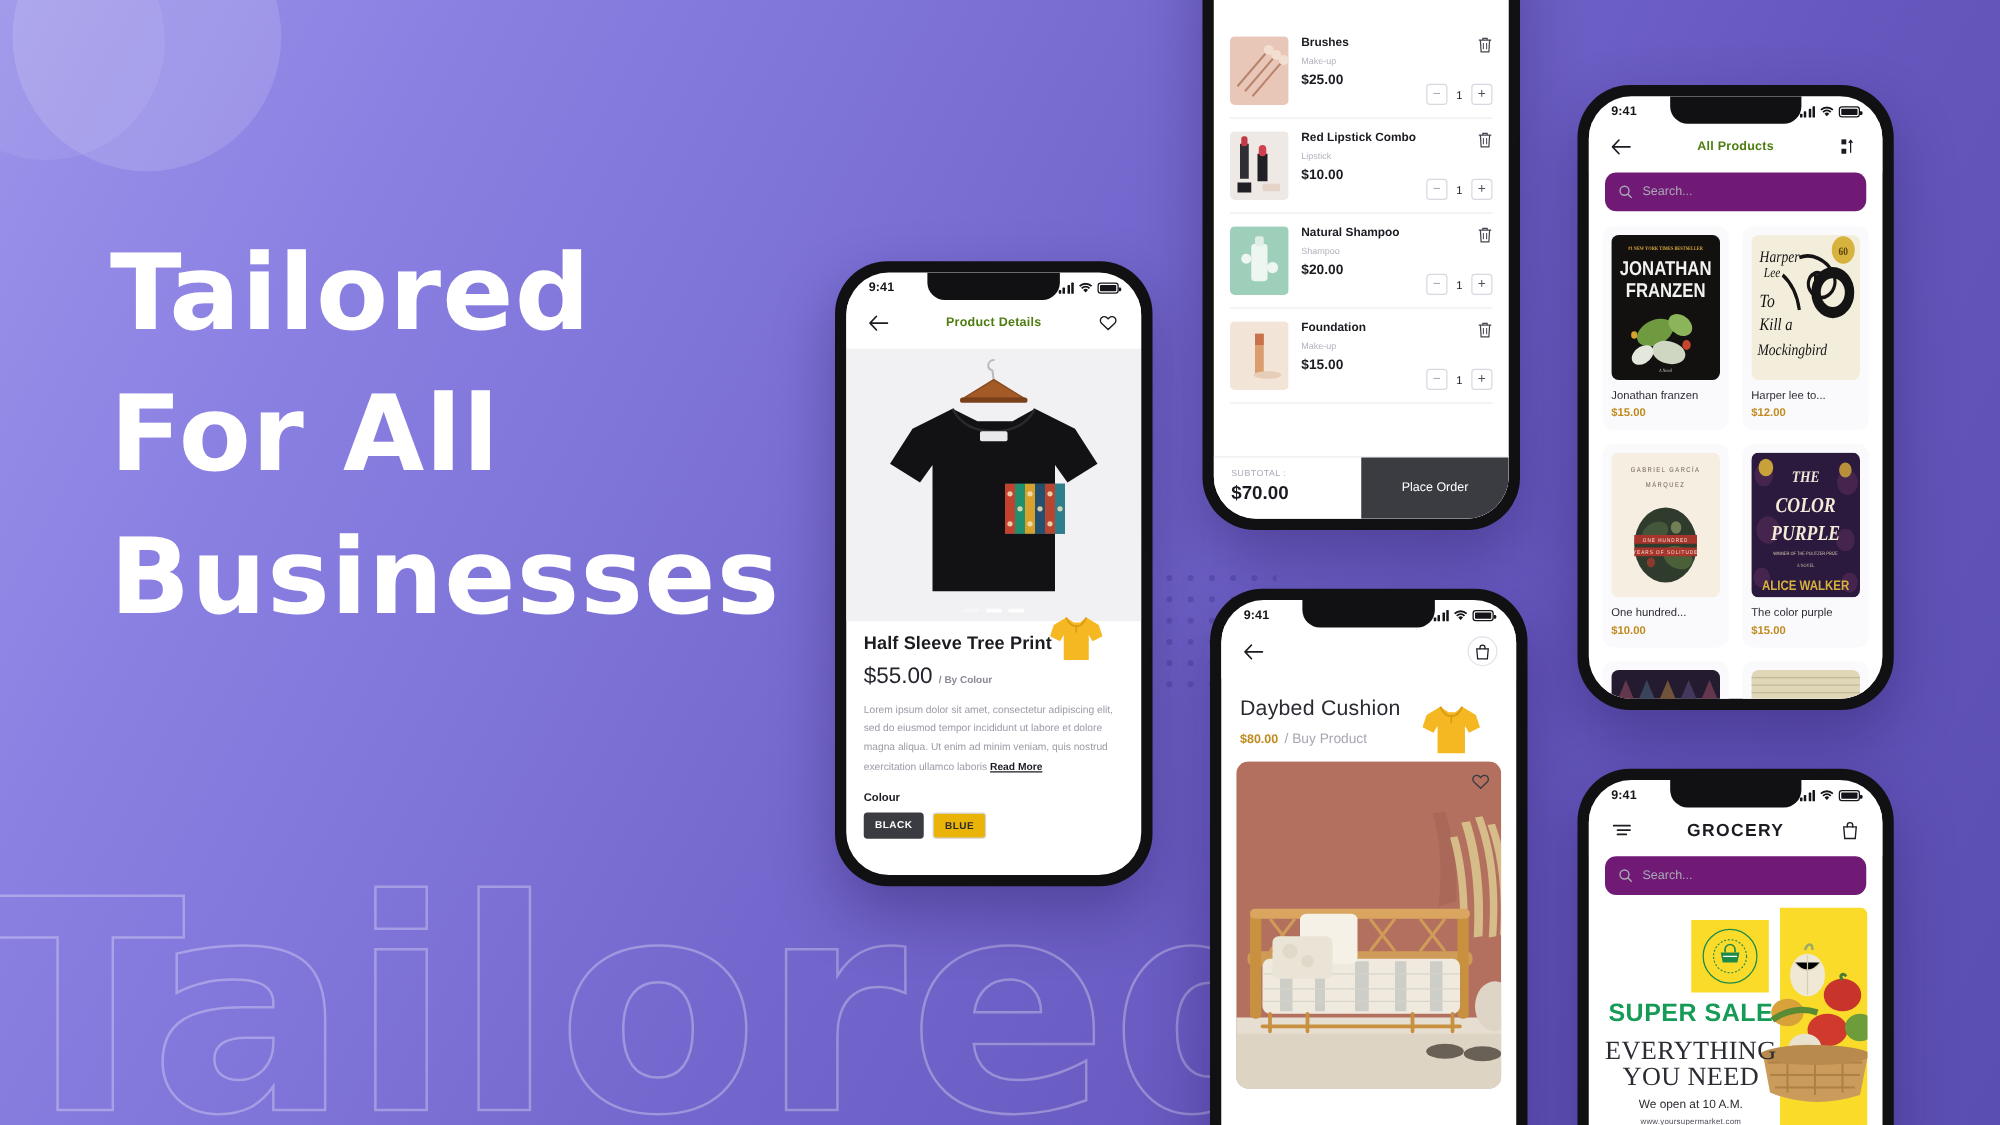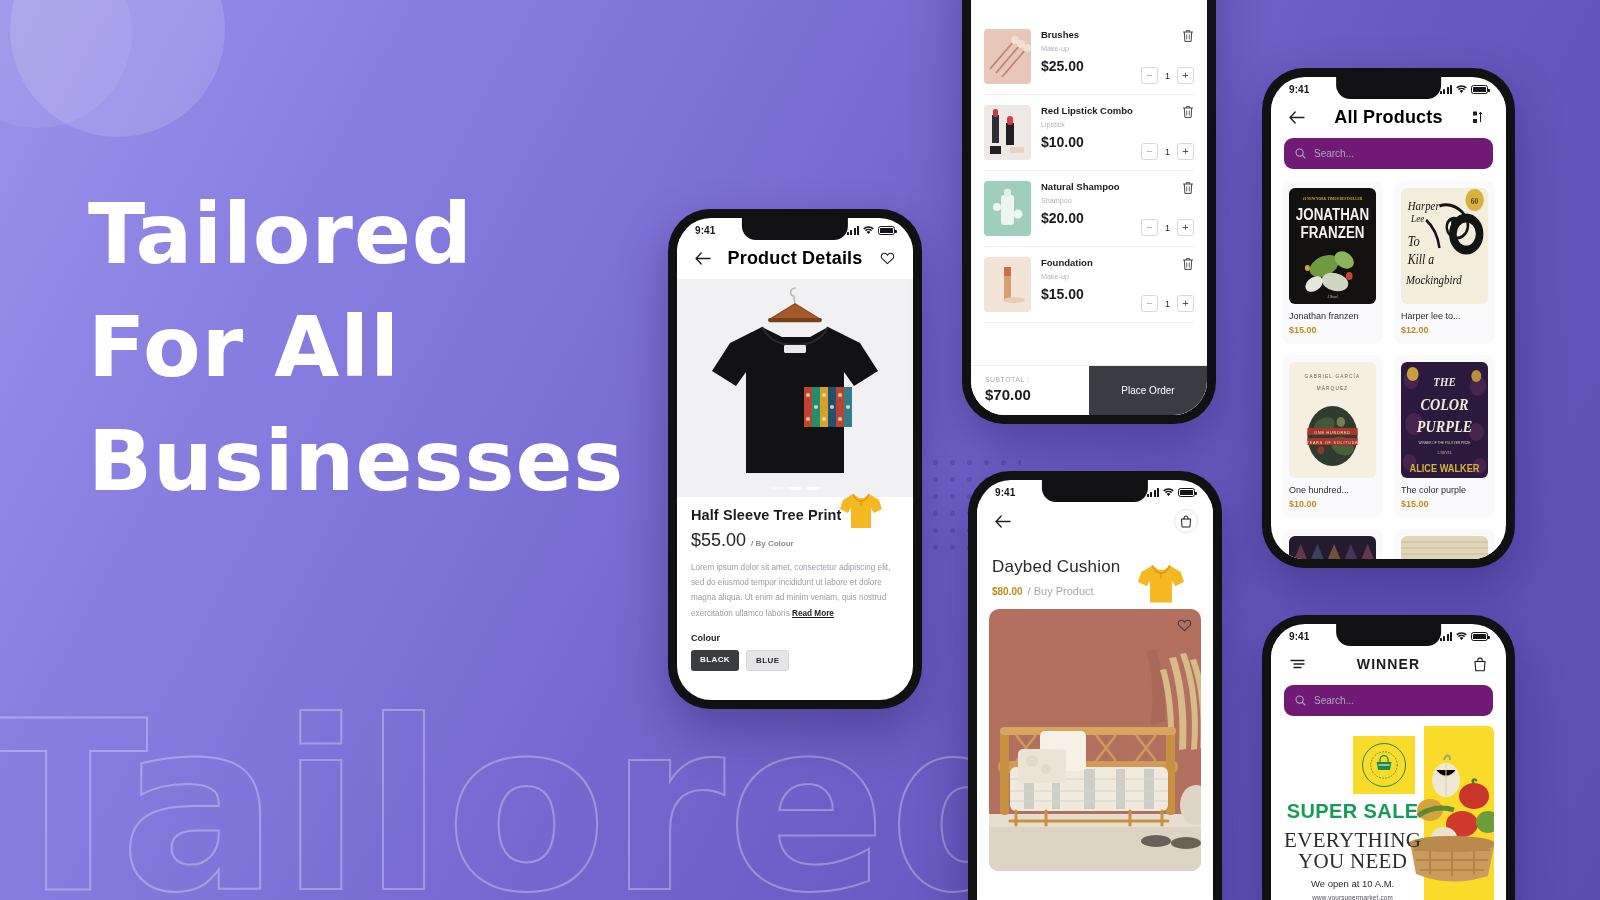--- a/index.html
+++ b/index.html
@@ -113,21 +113,21 @@
   .battery::after {
     content:""; position:absolute; right:-3px; top:2.6px;
     width:1.8px; height:3.6px; background:#14141a; border-radius:0 1px 1px 0;
   }
 
   .appbar {
     display: flex; align-items: center; justify-content: space-between;
     padding: 8px 15px 10px 15px;
     background: #fff;
   }
-  .appbar-title { font-size: 18px; font-weight: 700; color: #000000; letter-spacing: .2px; }
+  .appbar-title { font-size: 10px; font-weight: 700; color: #4d7c0f; letter-spacing: .2px; }
   .icon-btn {
     width: 22px; height: 22px;
     display: flex; align-items: center; justify-content: center;
     color: #1b1b22;
   }
   .icon-btn svg { display: block; }
 
   
   .searchbar {
     margin: 0 13px 10px 13px;
@@ -171,31 +171,31 @@
   }
   .pd-desc b { color: #1b1b22; text-decoration: underline; font-weight: 700; }
   .pd-colour-label { margin-top: 12px; font-size: 9px; font-weight: 700; color: #1b1b22; }
   .swatches { margin-top: 7px; display: flex; gap: 7px; }
   .swatch {
     min-width: 40px; padding: 5px 9px;
     font-size: 8px; font-weight: 700; letter-spacing: .4px;
     text-align: center; border-radius: 3px;
   }
   .swatch.sel { background: #3b3b42; color: #fff; }
-  .swatch.unsel { background: #e5e5e5; color: #2a2a32; border: 1px solid #d6d6de; }
+  .swatch.unsel { background: #eab308; color: #2a2a32; border: 1px solid #d6d6de; }
 
   
   #phone-cart { left: 962px; top: -78px; width: 254px; height: 502px; }
   .cart-list { padding: 0 13px; }
   .cart-row { display: flex; gap: 10px; padding: 10px 0; border-bottom: 1px solid #eeeef2; position: relative; }
   .cart-thumb { width: 47px; height: 55px; border-radius: 4px; flex: 0 0 auto; overflow: hidden; }
   .cart-info { flex: 1; min-width: 0; }
   .cart-name { font-size: 9.5px; font-weight: 600; color: #1b1b22; }
   .cart-cat { margin-top: 4px; font-size: 7.2px; color: #b2b2be; }
-  .cart-price { margin-top: 5px; font-size: 14px; font-weight: 700; color: #1b1b22; }
+  .cart-price { margin-top: 5px; font-size: 11px; font-weight: 700; color: #1b1b22; }
   .cart-trash { position: absolute; right: 0; top: 10px; color: #44444e; }
   .stepper { position: absolute; right: 0; bottom: 10px; display: flex; align-items: center; gap: 6px; }
   .step-btn {
     width: 17px; height: 17px; border: 1px solid #d8d8e0; border-radius: 3px;
     display:flex; align-items:center; justify-content:center;
     font-size: 11px; color: #50505c; line-height: 1;
   }
   .step-btn.minus { color: #a4a4b0; }
   .step-qty { font-size: 9px; color: #1b1b22; min-width: 7px; text-align: center; }
   .cart-footer {
@@ -830,21 +830,21 @@
           <span class="battery"></span>
         </span>
       </div>
 
       <div class="appbar">
         <span class="icon-btn">
           <svg width="15" height="12" viewBox="0 0 15 12">
               <path d="M1 2.5h13M4 6h10M4 9.5h7" stroke="#1b1b22" stroke-width="1.4" stroke-linecap="round" fill="none"></path>
             </svg>
         </span>
-        <span class="g-title">WINNER</span>
+        <span class="g-title">GROCERY</span>
         <span class="icon-btn">
           <svg width="14" height="15" viewBox="0 0 14 15">
               <path d="M2 4.5h10l-.8 9.3H2.8L2 4.5z" fill="none" stroke="#1b1b22" stroke-width="1.1"></path>
               <path d="M4.8 5V3.3a2.2 2.2 0 0 1 4.4 0V5" fill="none" stroke="#1b1b22" stroke-width="1.1"></path>
             </svg>
         </span>
       </div>
 
       <div class="searchbar">
         <svg width="11" height="11" viewBox="0 0 11 11">

